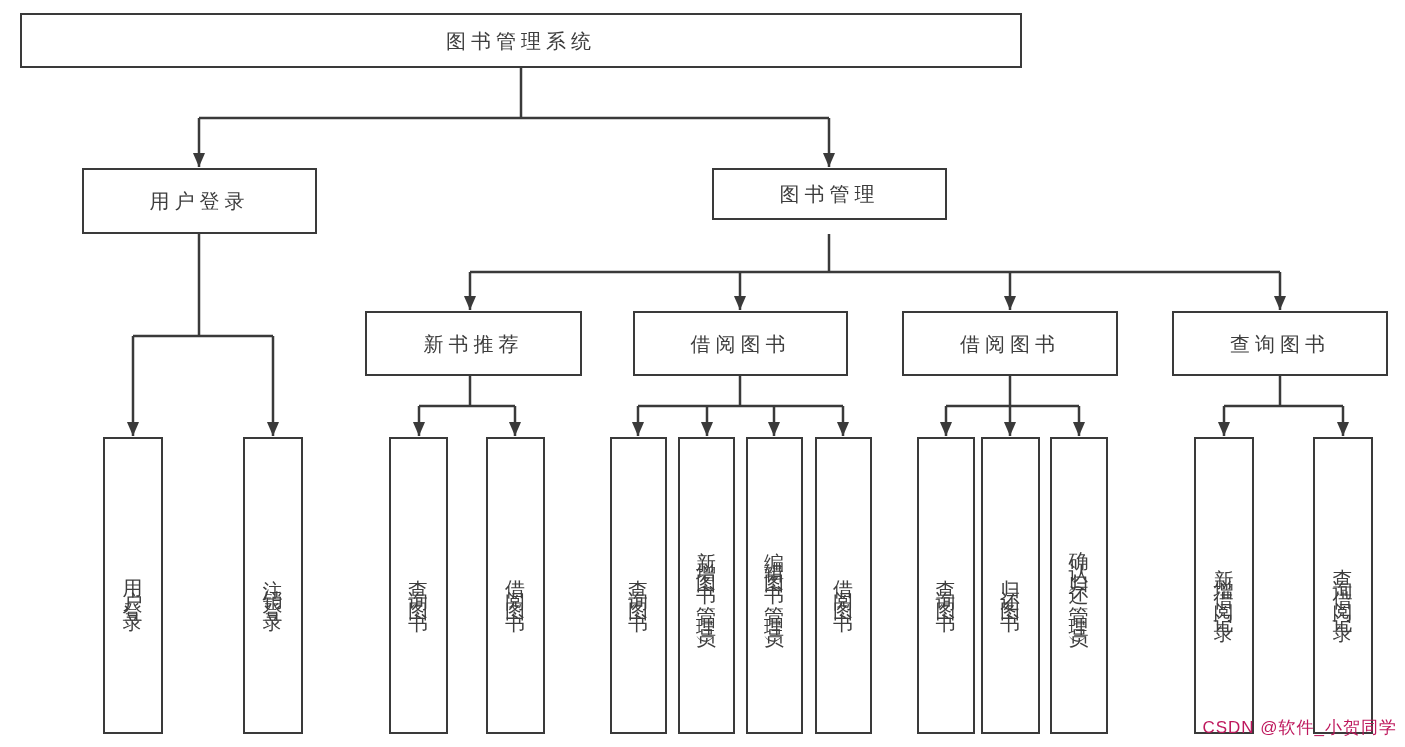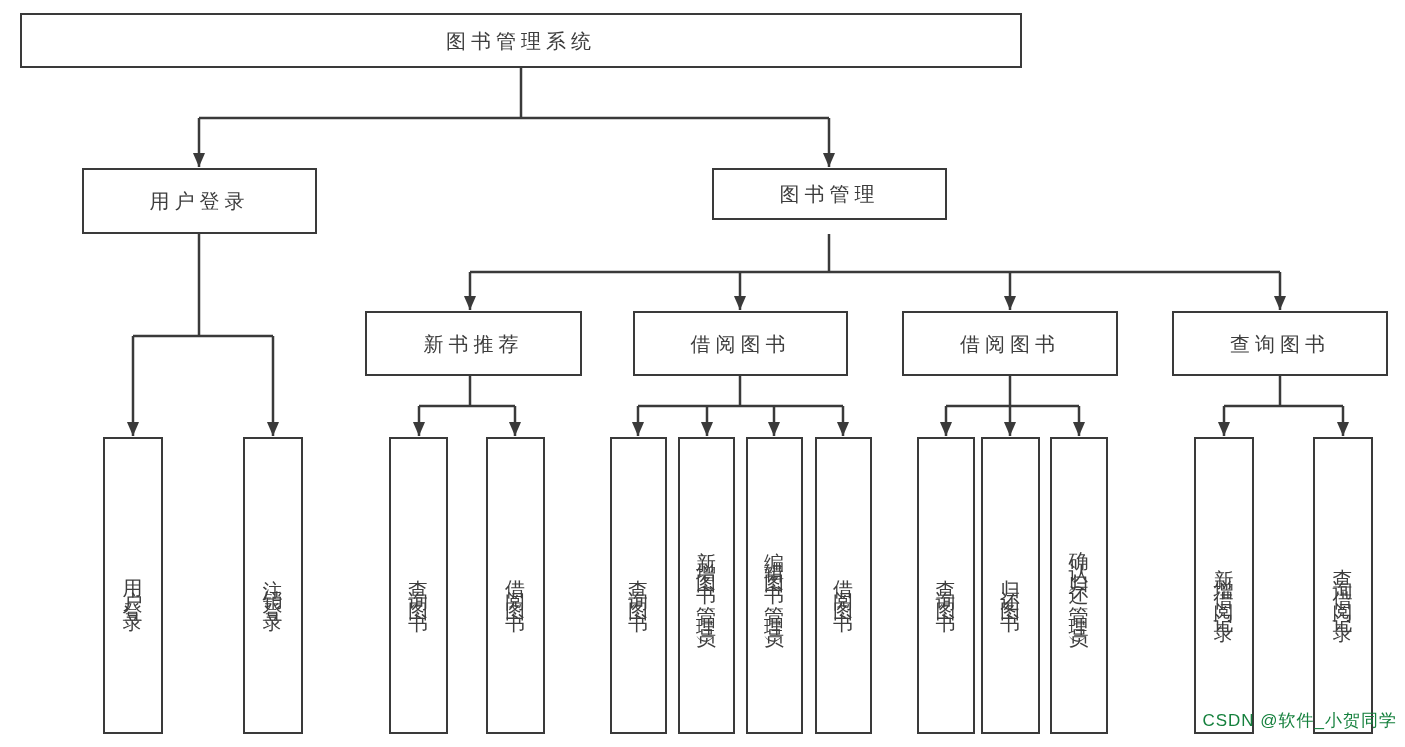--- a/index.html
+++ b/index.html
@@ -53,23 +53,23 @@
   .lf-7  { left: 746px;  width: 57px; }
   .lf-8  { left: 815px;  width: 57px; }
   .lf-9  { left: 917px;  width: 58px; }
   .lf-10 { left: 981px;  width: 59px; }
   .lf-11 { left: 1050px; width: 58px; }
   .lf-12 { left: 1194px; width: 60px; }
   .lf-13 { left: 1313px; width: 60px; }
   .watermark {
     position: absolute;
     right: 8px;
-    bottom: 15px;
+    bottom: 8px;
     font-size: 17px;
-    color: #15803d;
+    color: #be185d;
     letter-spacing: 1px;
   }
 </style>
 </head>
 <body>
 
 <div class="canvas">
 
   <svg class="connectors" width="1405" height="747" viewBox="0 0 1405 747" xmlns="http://www.w3.org/2000/svg">
     <defs>

